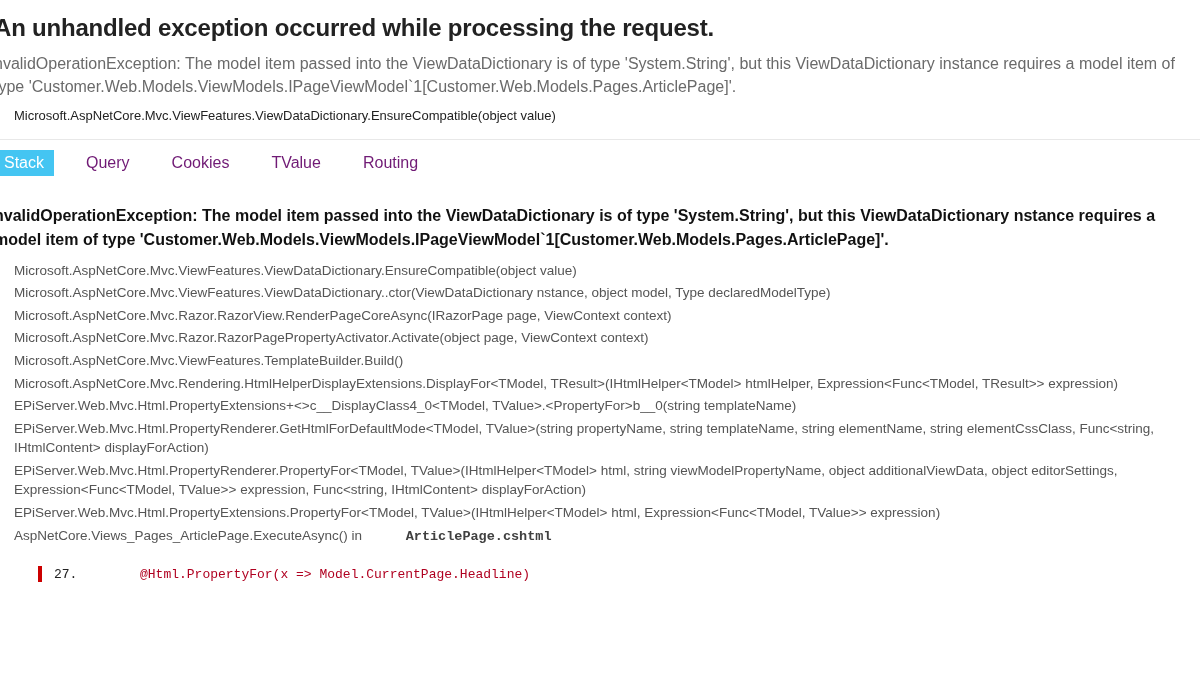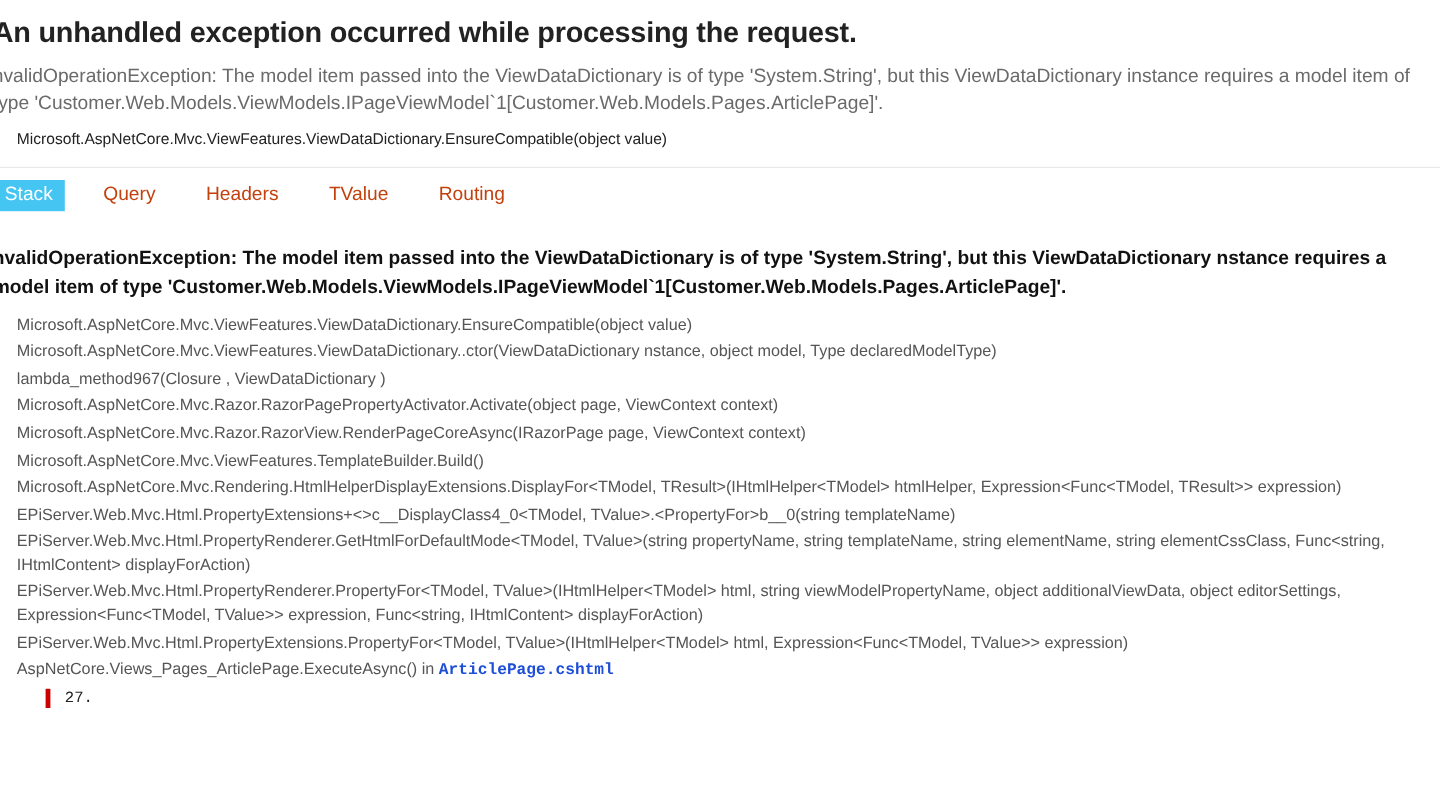--- a/index.html
+++ b/index.html
@@ -33,21 +33,21 @@
   }
   .tabs {
     display: flex;
     gap: 22px;
     border-top: 1px solid #e8e8e8;
     padding: 10px 0 10px 0;
     margin-left: -6px;
   }
   .tab {
     font-size: 16px;
-    color: #c2410c;
+    color: #701a75;
     padding: 4px 10px;
     cursor: pointer;
   }
   .tab.active {
     background: #44c5f2;
     color: #fff;
     padding: 4px 10px;
   }
   .exception-heading {
     font-size: 16px;
@@ -57,23 +57,23 @@
     line-height: 1.45;
   }
   .frames { margin-left: 14px; }
   .frame {
     font-size: 13.5px;
     color: #555;
     line-height: 1.45;
     margin: 3px 0;
     word-break: break-word;
   }
-  .frame .file { font-family: Consolas, "Courier New", monospace; font-weight: 700; color: #1d4ed8; }
+  .frame .file { font-family: Consolas, "Courier New", monospace; font-weight: 700; color: #404040; margin-left: 40px; }
   .code-context {
-    margin: 4px 0 0 24px;
+    margin: 20px 0 0 24px;
     font-family: Consolas, "Courier New", monospace;
     font-size: 13px;
     display: flex;
     align-items: center;
   }
   .code-marker {
     display: inline-block;
     width: 4px;
     height: 16px;
     background: #cc0000;
@@ -87,39 +87,39 @@
 
 <h1>An unhandled exception occurred while processing the request.</h1>
 
 <div class="summary-message">nvalidOperationException: The model item passed into the ViewDataDictionary is of type 'System.String', but this ViewDataDictionary instance requires a model item of type 'Customer.Web.Models.ViewModels.IPageViewModel`1[Customer.Web.Models.Pages.ArticlePage]'.</div>
 
 <div class="source-line">Microsoft.AspNetCore.Mvc.ViewFeatures.ViewDataDictionary.EnsureCompatible(object value)</div>
 
 <div class="tabs">
   <div class="tab active">Stack</div>
   <div class="tab">Query</div>
-  <div class="tab">Headers</div>
+  <div class="tab">Cookies</div>
   <div class="tab">TValue</div>
   <div class="tab">Routing</div>
 </div>
 
 <div class="exception-heading">nvalidOperationException: The model item passed into the ViewDataDictionary is of type 'System.String', but this ViewDataDictionary nstance requires a model item of type 'Customer.Web.Models.ViewModels.IPageViewModel`1[Customer.Web.Models.Pages.ArticlePage]'.</div>
 
 <div class="frames">
   <div class="frame">Microsoft.AspNetCore.Mvc.ViewFeatures.ViewDataDictionary.EnsureCompatible(object value)</div>
   <div class="frame">Microsoft.AspNetCore.Mvc.ViewFeatures.ViewDataDictionary..ctor(ViewDataDictionary nstance, object model, Type declaredModelType)</div>
-  <div class="frame">lambda_method967(Closure , ViewDataDictionary )</div>
+  <div class="frame">Microsoft.AspNetCore.Mvc.Razor.RazorView.RenderPageCoreAsync(IRazorPage page, ViewContext context)</div>
   <div class="frame">Microsoft.AspNetCore.Mvc.Razor.RazorPagePropertyActivator.Activate(object page, ViewContext context)</div>
-  <div class="frame">Microsoft.AspNetCore.Mvc.Razor.RazorView.RenderPageCoreAsync(IRazorPage page, ViewContext context)</div>
   <div class="frame">Microsoft.AspNetCore.Mvc.ViewFeatures.TemplateBuilder.Build()</div>
   <div class="frame">Microsoft.AspNetCore.Mvc.Rendering.HtmlHelperDisplayExtensions.DisplayFor&lt;TModel, TResult&gt;(IHtmlHelper&lt;TModel&gt; htmlHelper, Expression&lt;Func&lt;TModel, TResult&gt;&gt; expression)</div>
   <div class="frame">EPiServer.Web.Mvc.Html.PropertyExtensions+&lt;&gt;c__DisplayClass4_0&lt;TModel, TValue&gt;.&lt;PropertyFor&gt;b__0(string templateName)</div>
   <div class="frame">EPiServer.Web.Mvc.Html.PropertyRenderer.GetHtmlForDefaultMode&lt;TModel, TValue&gt;(string propertyName, string templateName, string elementName, string elementCssClass, Func&lt;string, IHtmlContent&gt; displayForAction)</div>
   <div class="frame">EPiServer.Web.Mvc.Html.PropertyRenderer.PropertyFor&lt;TModel, TValue&gt;(IHtmlHelper&lt;TModel&gt; html, string viewModelPropertyName, object additionalViewData, object editorSettings, Expression&lt;Func&lt;TModel, TValue&gt;&gt; expression, Func&lt;string, IHtmlContent&gt; displayForAction)</div>
   <div class="frame">EPiServer.Web.Mvc.Html.PropertyExtensions.PropertyFor&lt;TModel, TValue&gt;(IHtmlHelper&lt;TModel&gt; html, Expression&lt;Func&lt;TModel, TValue&gt;&gt; expression)</div>
   <div class="frame">
     <span>AspNetCore.Views_Pages_ArticlePage.ExecuteAsync() in </span><span class="file">ArticlePage.cshtml</span>
   </div>
   <div class="code-context">
     <span class="code-marker"></span>
     <span class="linenum">27.</span>
+    <span class="razor-code">@Html.PropertyFor(x =&gt; Model.CurrentPage.Headline)</span>
   </div>
 </div>
 
 </body></html>

